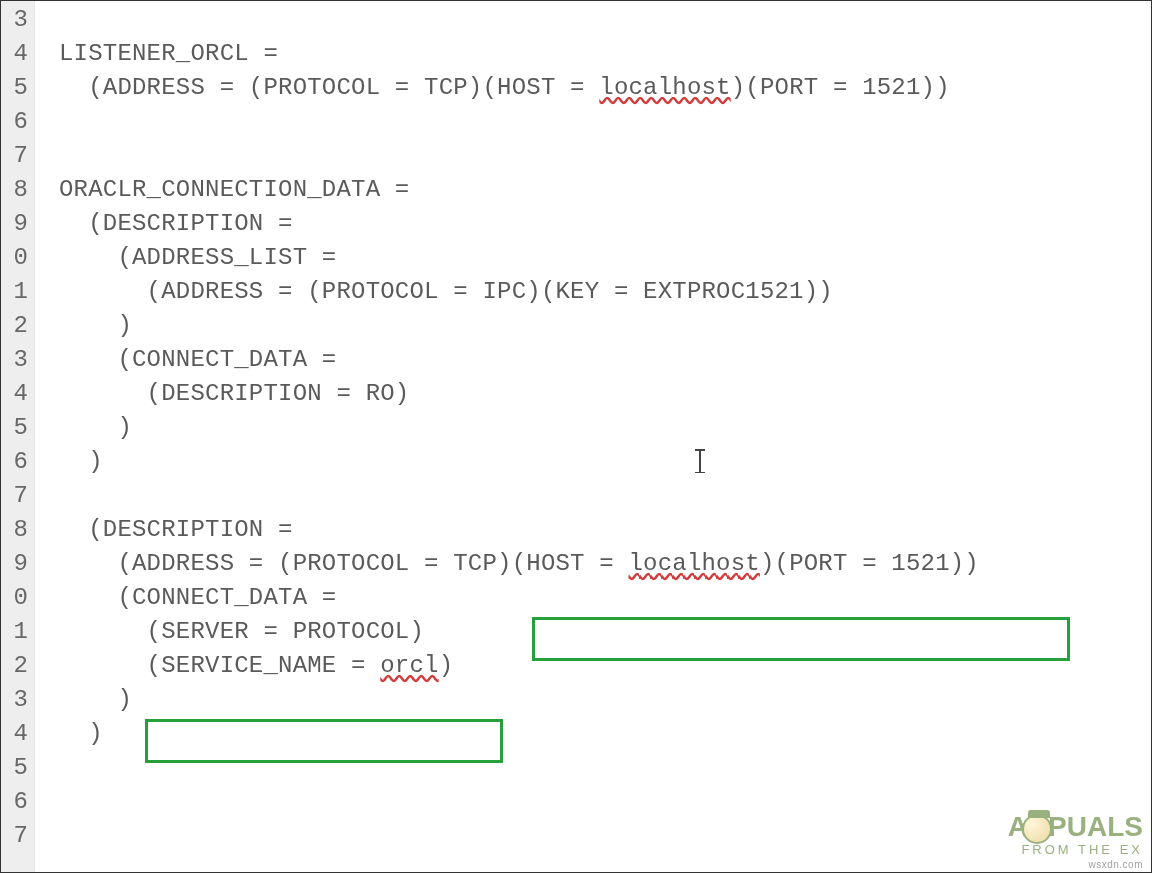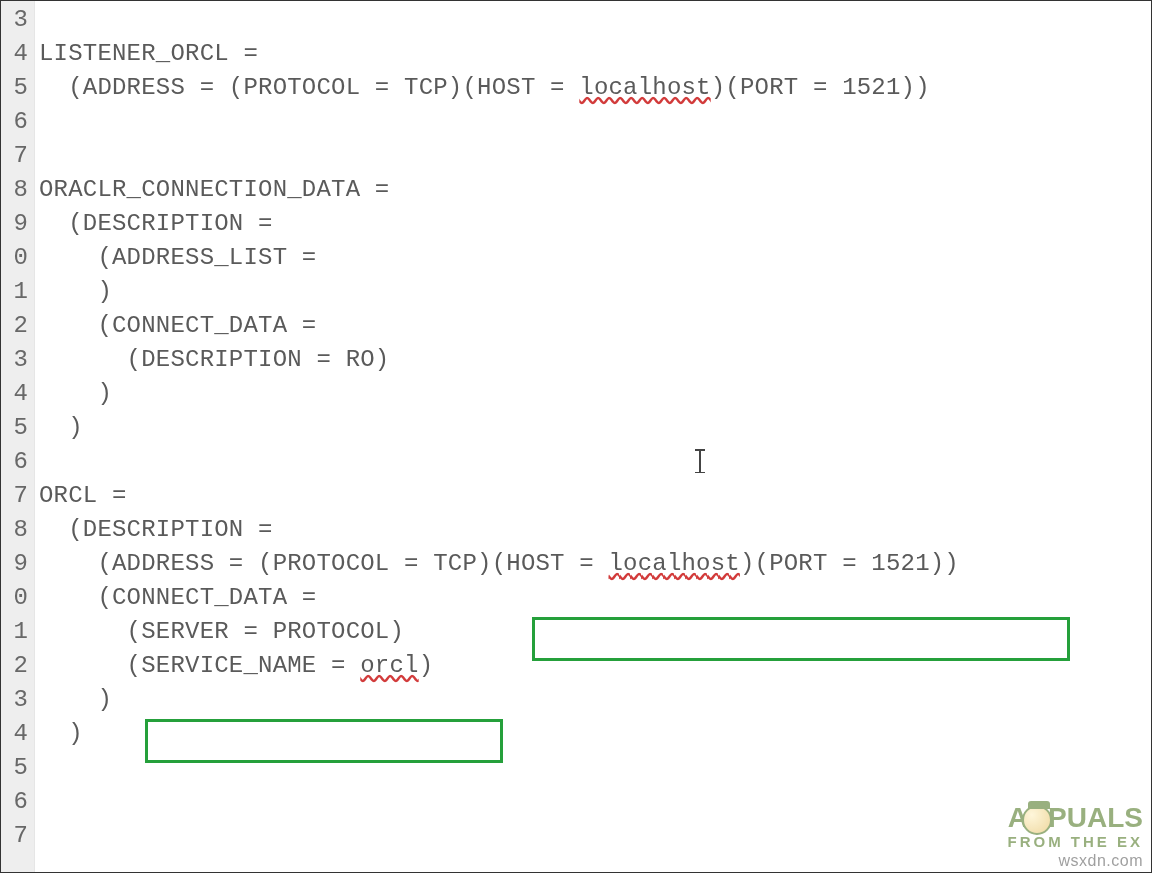--- a/index.html
+++ b/index.html
@@ -33,21 +33,21 @@
       font-size: 24px;
       height: 34px;
       line-height: 34px;
       text-align: right;
       padding-right: 6px;
       font-family: 'Courier New', Courier, monospace;
     }
     .code-area {
       flex: 1;
       position: relative;
-      padding-left: 4px;
+      padding-left: 24px;
       padding-top: 2px;
     }
     .code-line {
       height: 34px;
       line-height: 34px;
       font-size: 24px;
       color: #5a5a5a;
       white-space: pre;
       letter-spacing: 0.2px;
       position: relative;
@@ -114,25 +114,24 @@
       margin-top: 25px;
     }
     .wm-main {
       font-size: 28px;
       font-weight: 700;
       color: #6e8f4a;
       letter-spacing: 0px;
       line-height: 1;
     }
     .wm-sub {
-      font-size: 15px;
+      font-size: 13px;
       letter-spacing: 3px;
       color: #6e8f4a;
       margin-top: -2px;
-      font-weight: bold;
     }
     .wm-face {
       display: inline-block;
       width: 30px;
       height: 30px;
       background: radial-gradient(circle at 30% 30%, #fff3cb, #e8c97a);
       border-radius: 50%;
       border: 2px solid #6e8f4a;
       vertical-align: middle;
       position: relative;
@@ -141,21 +140,21 @@
     }
     .wm-face::before {
       content:"";
       position:absolute;
       top:-6px; left:4px;
       width:22px; height:8px;
       background:#6e8f4a;
       border-radius:3px 3px 0 0;
     }
     .wm-site{
-      font-size:16px;
+      font-size:10px;
       color:#777;
       letter-spacing:0.5px;
       display:block;
       margin-top:2px;
     }
   </style>
 </head>
 <body>
 
 <div class="editor-pane">
@@ -190,27 +189,27 @@
 
   <div class="code-area">
     <div class="code-line"></div>
     <div class="code-line">LISTENER_ORCL =</div>
     <div class="code-line"><span>  (ADDRESS = (PROTOCOL = TCP)(HOST = </span><span class="squiggly">localhost</span><span>)(PORT = 1521))</span></div>
     <div class="code-line"></div>
     <div class="code-line"></div>
     <div class="code-line">ORACLR_CONNECTION_DATA =</div>
     <div class="code-line">  (DESCRIPTION =</div>
     <div class="code-line">    (ADDRESS_LIST =</div>
+    <div class="code-line">      (ADDRESS = (PROTOCOL = IPC)(KEY = EXTPROC1521))</div>
     <div class="code-line">    )</div>
     <div class="code-line">    (CONNECT_DATA =</div>
     <div class="code-line">      (DESCRIPTION = RO)</div>
     <div class="code-line">    )</div>
     <div class="code-line">  )</div>
     <div class="code-line"></div>
-    <div class="code-line">ORCL =</div>
     <div class="code-line">  (DESCRIPTION =</div>
     <div class="code-line"><span>    (ADDRESS = (PROTOCOL = TCP)(HOST = </span><span class="squiggly">localhost</span><span>)(PORT = 1521))</span></div>
     <div class="code-line">    (CONNECT_DATA =</div>
     <div class="code-line">      (SERVER = PROTOCOL)</div>
     <div class="code-line"><span>      (SERVICE_NAME = </span><span class="squiggly">orcl</span><span>)</span></div>
     <div class="code-line">    )</div>
     <div class="code-line">  )</div>
     <div class="code-line"></div>
 
     <div class="highlight-box hl1"></div>

